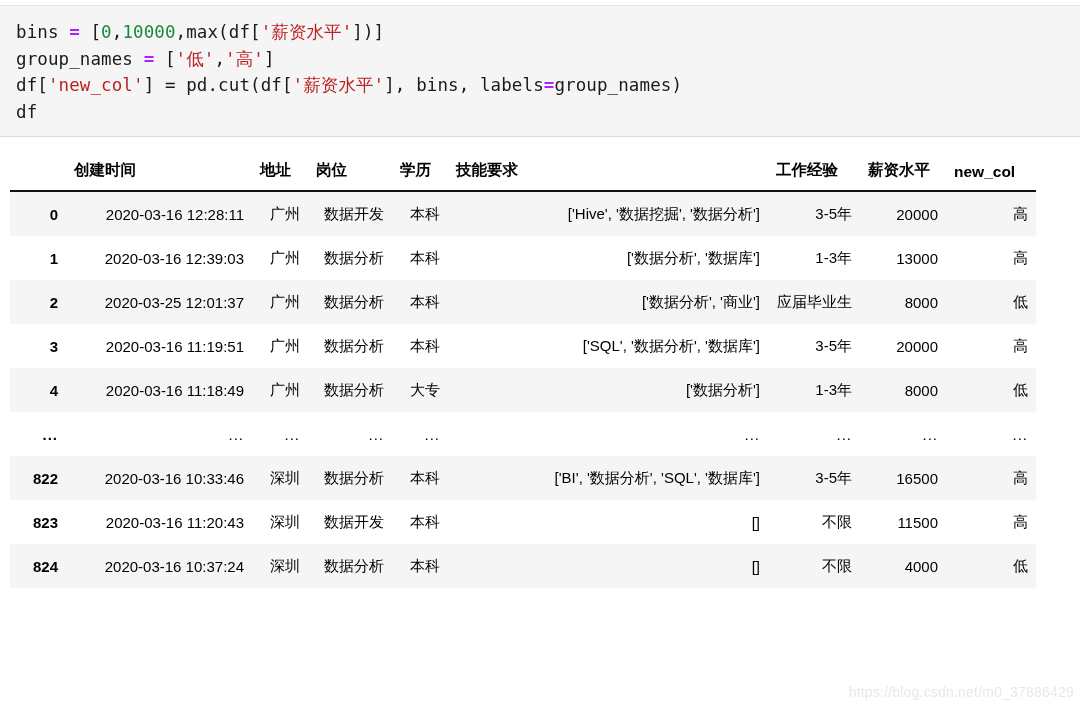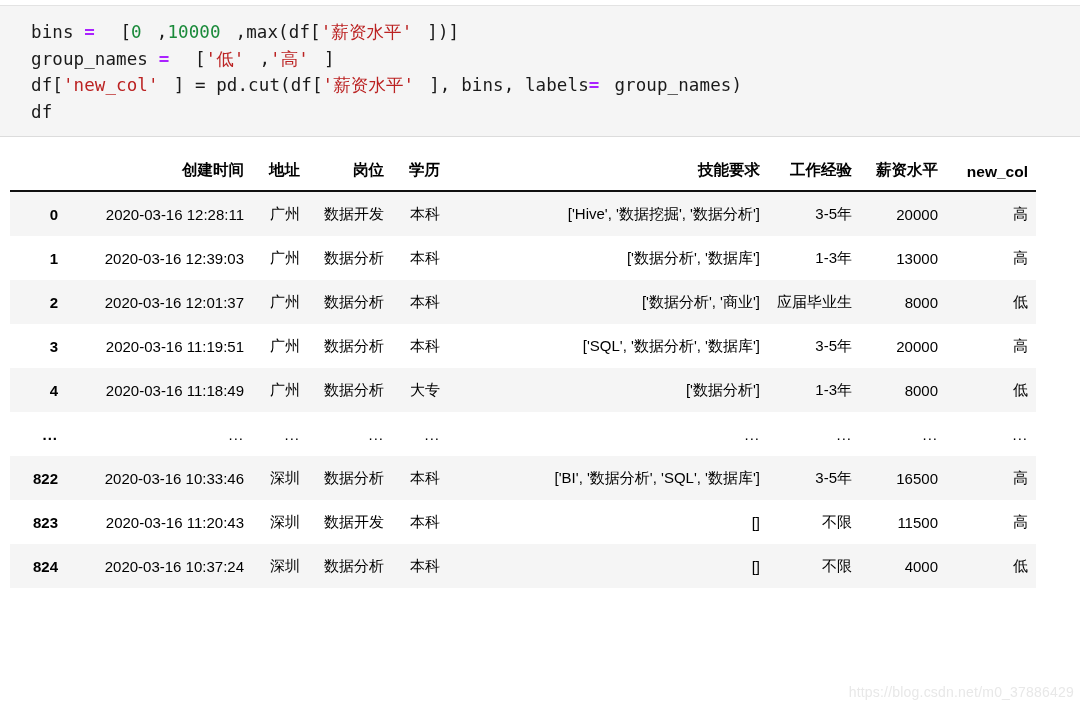--- a/index.html
+++ b/index.html
@@ -34,40 +34,40 @@
     font-family: "DejaVu Sans Mono", "Liberation Mono", monospace;
     font-size: 17.5px;
     line-height: 26.5px;
     color: #1a1a1a;
     white-space: pre;
     letter-spacing: 0.1px;
   }
   .tok-op      { color: #aa22ff; font-weight: bold; }
   .tok-num     { color: #1a8a3a; }
   .tok-str     { color: #bb2222; }
-  .tok-plain   { color: #1a1a1a; margin-left: 15px; }
+  .tok-plain   { color: #1a1a1a; }
 
   
   #df-wrap {
     position: absolute;
     left: 10px;
     top: 160px;
     width: 1026px;
   }
   table.dataframe {
     border-collapse: collapse;
     border-spacing: 0;
     width: 1026px;
     table-layout: fixed;
     font-size: 15px;
     color: #000000;
   }
   table.dataframe thead th {
     font-weight: bold;
-    text-align: right;
+    text-align: left;
     vertical-align: bottom;
     padding: 0 8px 9px 8px;
     border-bottom: 2.5px solid #111111;
     white-space: nowrap;
     font-size: 15.5px;
   }
   table.dataframe tbody td,
   table.dataframe tbody th {
     text-align: right;
     vertical-align: middle;
@@ -166,21 +166,21 @@
           <td>广州</td>
           <td>数据分析</td>
           <td>本科</td>
           <td>['数据分析', '数据库']</td>
           <td>1-3年</td>
           <td>13000</td>
           <td>高</td>
         </tr>
         <tr>
           <th>2</th>
-          <td>2020-03-16 12:01:37</td>
+          <td>2020-03-25 12:01:37</td>
           <td>广州</td>
           <td>数据分析</td>
           <td>本科</td>
           <td>['数据分析', '商业']</td>
           <td>应届毕业生</td>
           <td>8000</td>
           <td>低</td>
         </tr>
         <tr>
           <th>3</th>

